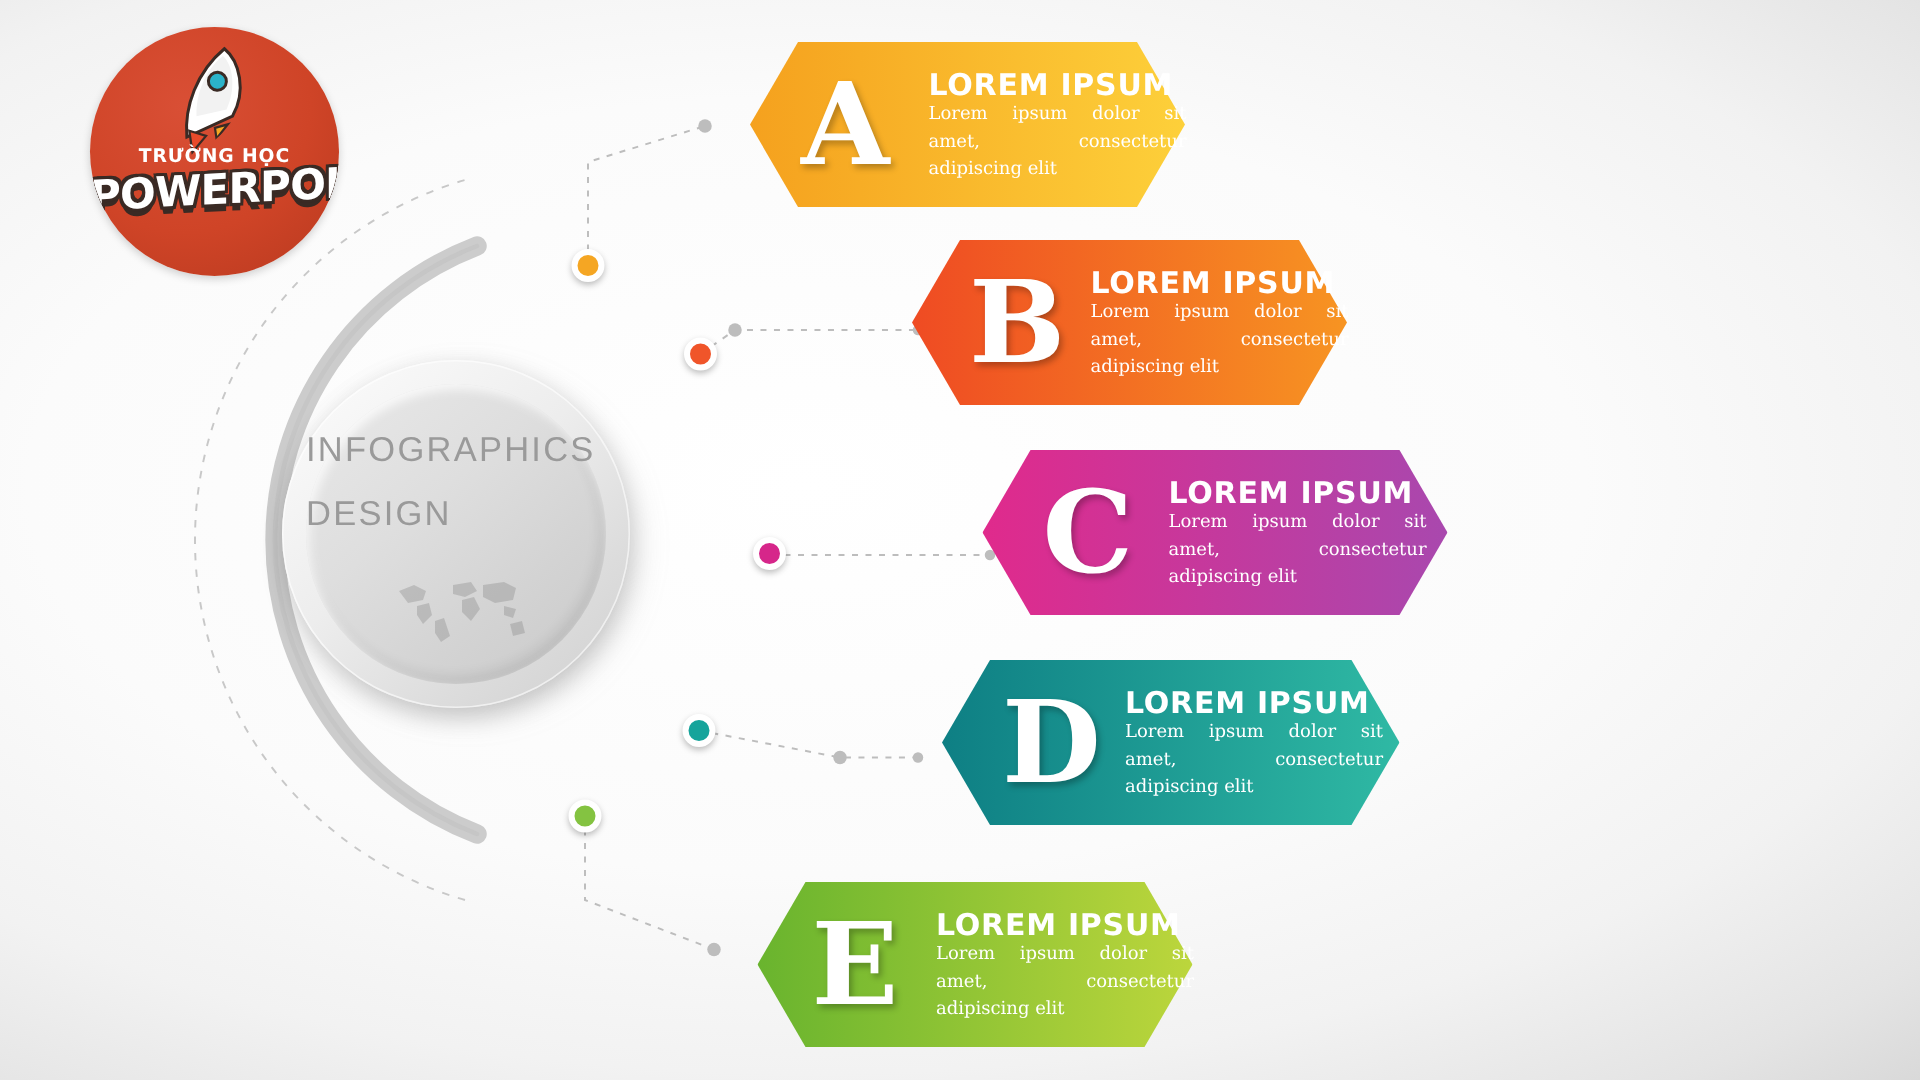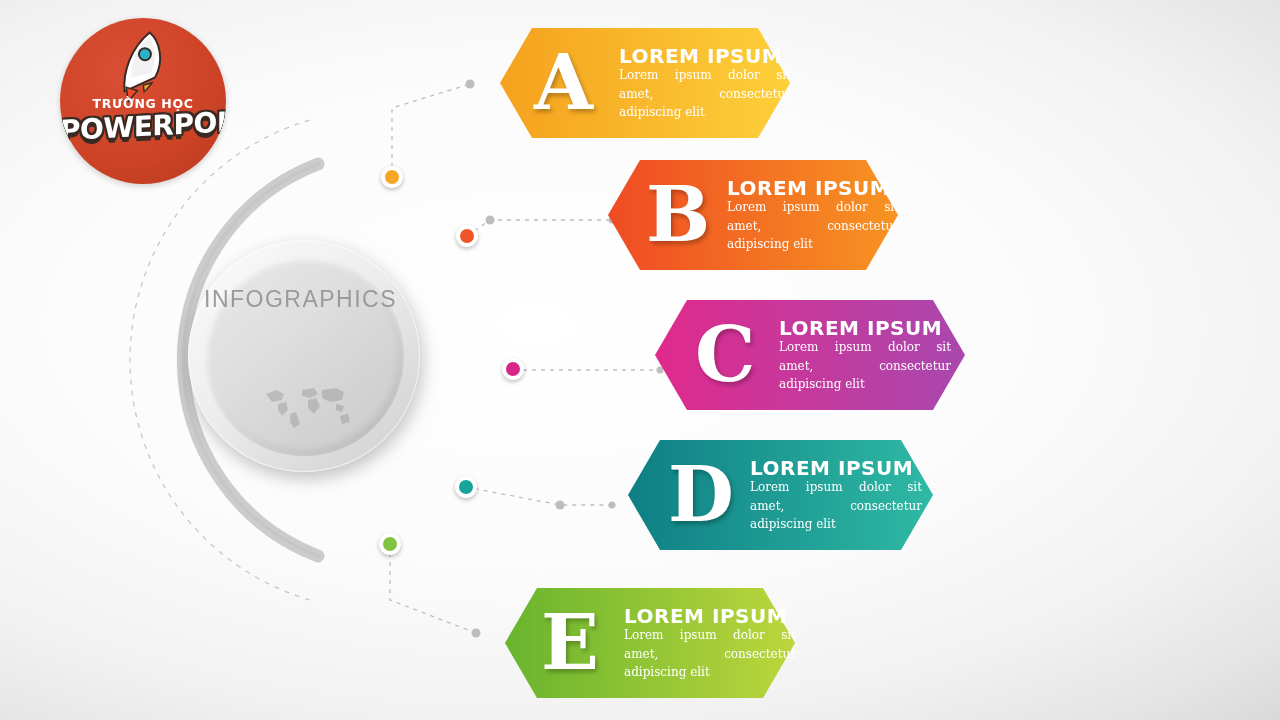--- a/index.html
+++ b/index.html
@@ -210,20 +210,21 @@
 
     <path d="M 318 556 A 210 210 0 0 1 318 164" fill="none" stroke="#cccccc" stroke-width="13" stroke-linecap="round"></path>
     <path d="M 318 556 A 210 210 0 0 1 318 164" fill="none" stroke="#bfbfbf" stroke-width="3" stroke-linecap="round" opacity=".5"></path>
   </svg>
 
   <div id="hub-shadow"></div>
   <div id="hub-outer"></div>
   <div id="hub-inner"></div>
   <div id="hub-text">
     <span class="l1">INFOGRAPHICS</span>
+    <span class="l2">DESIGN</span>
   </div>
   <svg id="hub-map" viewBox="0 0 96 50">
     <g fill="#7b7b7b">
       <path d="M8 14 L18 10 L26 14 L24 20 L14 22 Z"></path>
       <path d="M20 24 L28 22 L30 30 L24 36 L20 30 Z"></path>
       <path d="M32 34 L38 32 L42 44 L36 48 L32 42 Z"></path>
       <path d="M44 10 L56 8 L60 14 L52 18 L44 16 Z"></path>
       <path d="M50 20 L58 18 L62 26 L56 34 L50 28 Z"></path>
       <path d="M64 10 L78 8 L86 12 L84 20 L72 22 L64 18 Z"></path>
       <path d="M78 24 L86 26 L84 32 L78 30 Z"></path>

